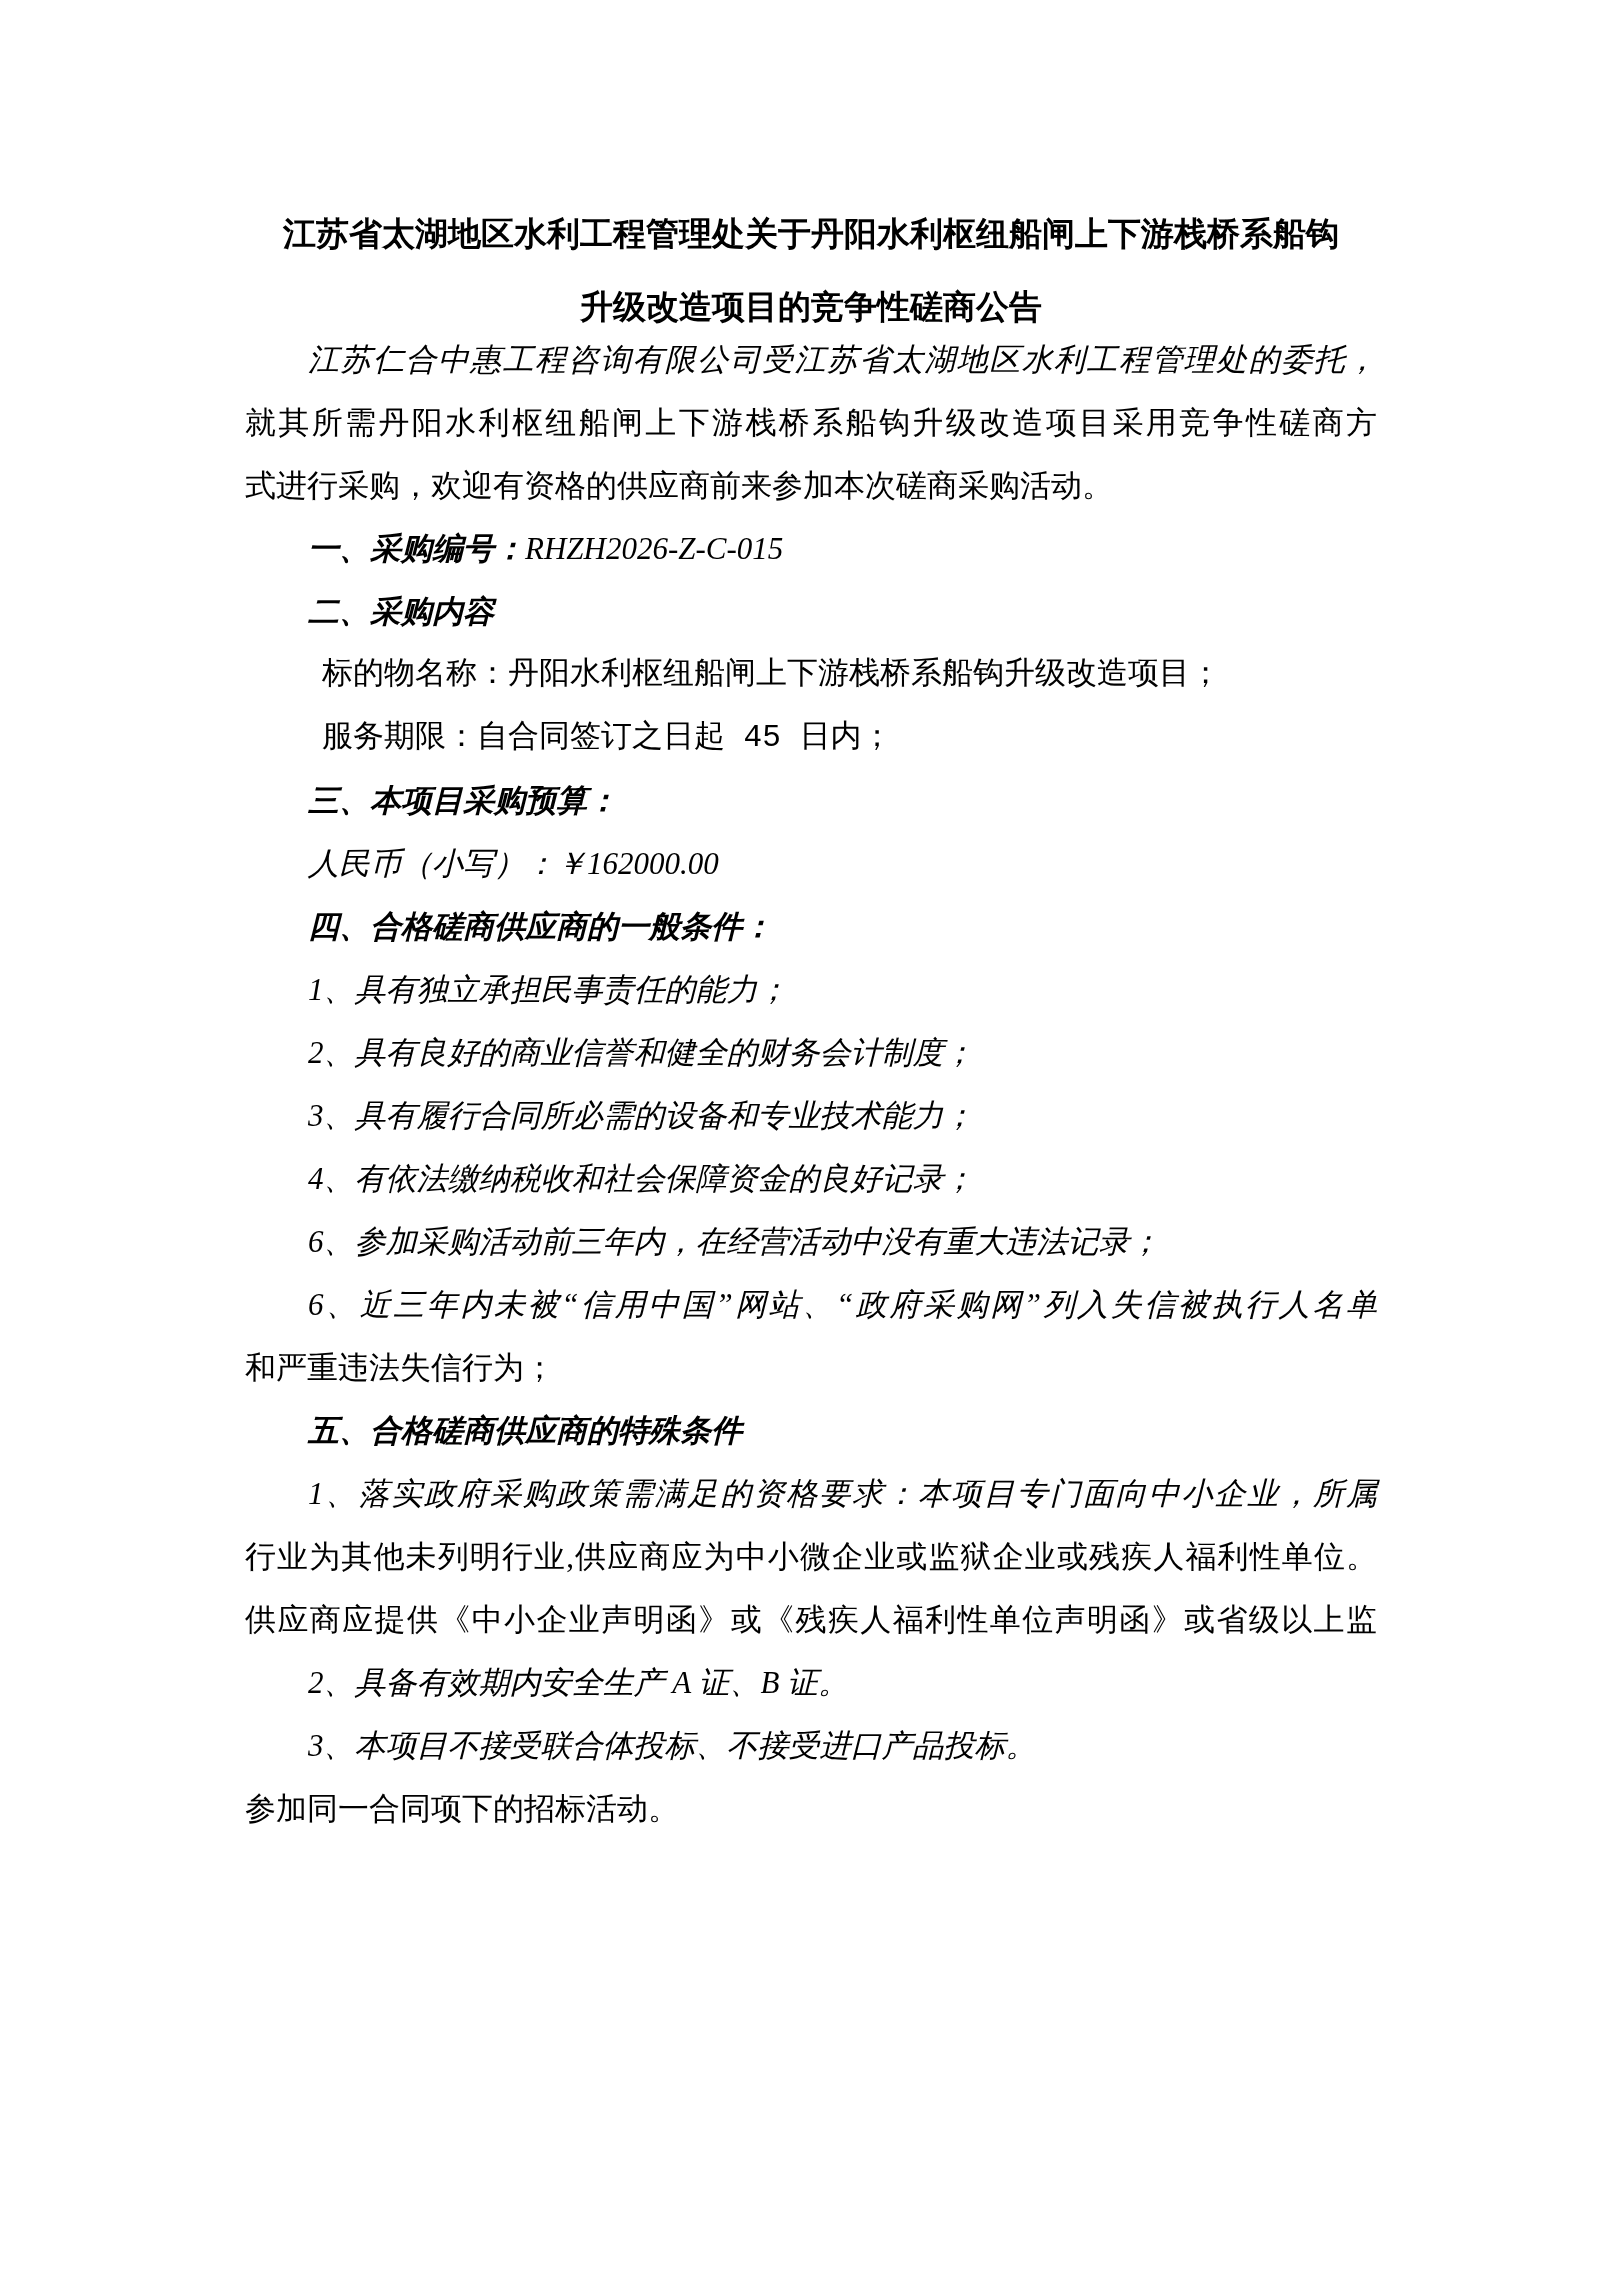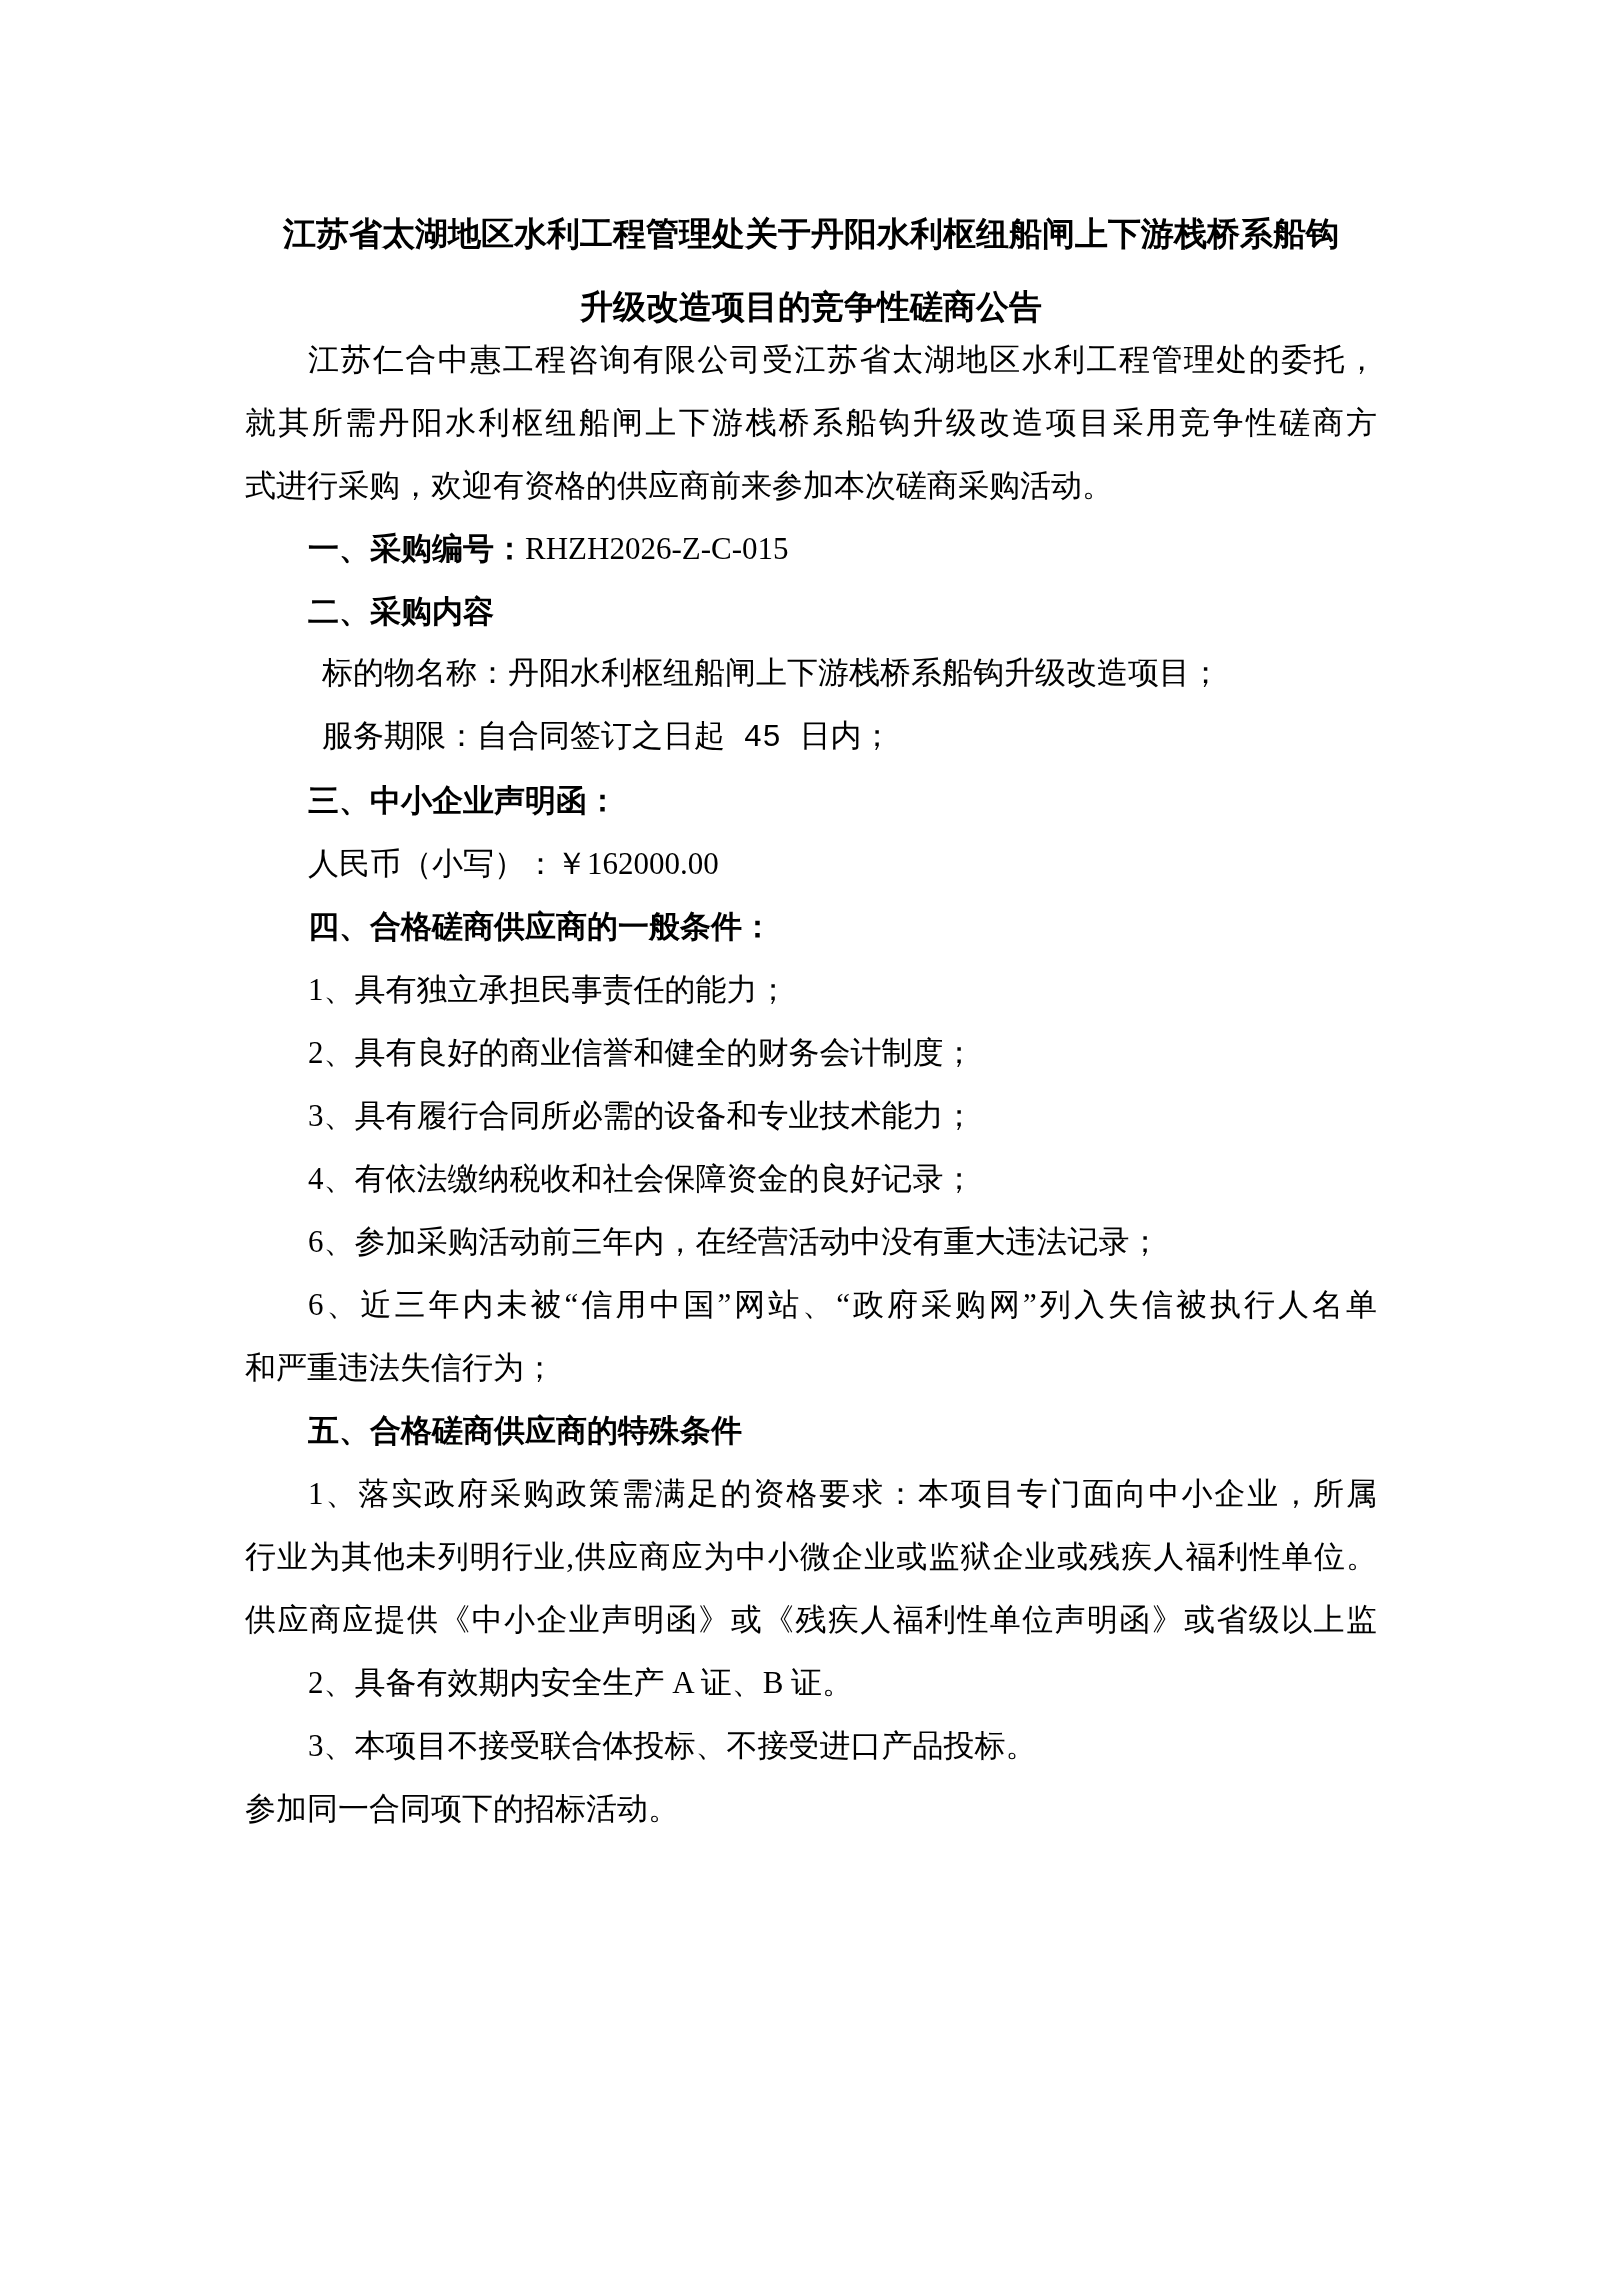--- a/index.html
+++ b/index.html
@@ -33,21 +33,21 @@
   .doc-body {
     position: absolute;
     top: 328px;
     left: 245px;
     width: 1132px;
     font-size: 31px;
     line-height: 63px;
   }
   .ln { min-height: 63px; }
   .b { font-weight: bold; }
-  .ind2  { text-indent: 63px; }
+  .ind2  { text-indent: 63px; font-style: italic; }
   .ind25 { text-indent: 77px; font-family: Liberation Mono, monospace; }
   .fill {
     text-align: justify;
     text-align-last: justify;
     text-justify: inter-character;
   }
   .code { font-family: "Liberation Serif", "DejaVu Serif", serif; }
 </style>
 </head>
 <body>
@@ -64,21 +64,21 @@
     <div class="ln fill ind2">江苏仁合中惠工程咨询有限公司受江苏省太湖地区水利工程管理处的委托，</div>
     <div class="ln fill">就其所需丹阳水利枢纽船闸上下游栈桥系船钩升级改造项目采用竞争性磋商方</div>
     <div class="ln">式进行采购，欢迎有资格的供应商前来参加本次磋商采购活动。</div>
 
     <div class="ln ind2"><span class="b">一、采购编号：</span><span class="code">RHZH2026-Z-C-015</span></div>
 
     <div class="ln ind2 b">二、采购内容</div>
     <div class="ln ind25">标的物名称：丹阳水利枢纽船闸上下游栈桥系船钩升级改造项目；</div>
     <div class="ln ind25">服务期限：自合同签订之日起 45 日内；</div>
 
-    <div class="ln ind2 b">三、中小企业声明函：</div>
+    <div class="ln ind2 b">三、本项目采购预算：</div>
     <div class="ln ind2">人民币（小写）：￥162000.00</div>
 
     <div class="ln ind2 b">四、合格磋商供应商的一般条件：</div>
     <div class="ln ind2">1、具有独立承担民事责任的能力；</div>
     <div class="ln ind2">2、具有良好的商业信誉和健全的财务会计制度；</div>
     <div class="ln ind2">3、具有履行合同所必需的设备和专业技术能力；</div>
     <div class="ln ind2">4、有依法缴纳税收和社会保障资金的良好记录；</div>
     <div class="ln ind2">6、参加采购活动前三年内，在经营活动中没有重大违法记录；</div>
     <div class="ln fill ind2">6、近三年内未被“信用中国”网站、“政府采购网”列入失信被执行人名单</div>
     <div class="ln">和严重违法失信行为；</div>

